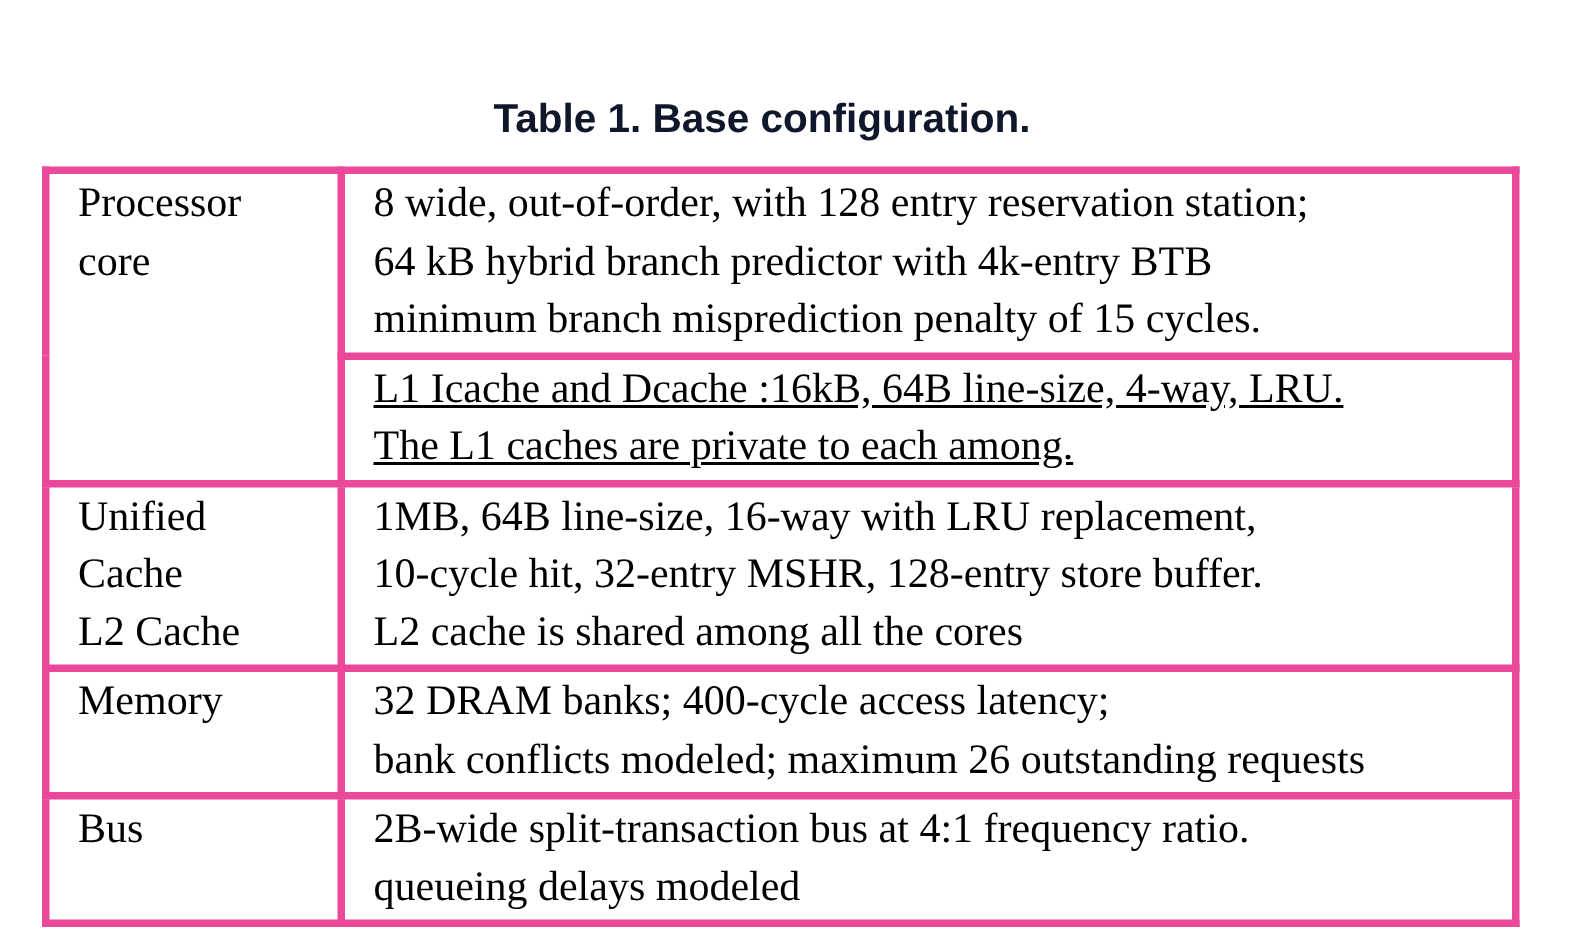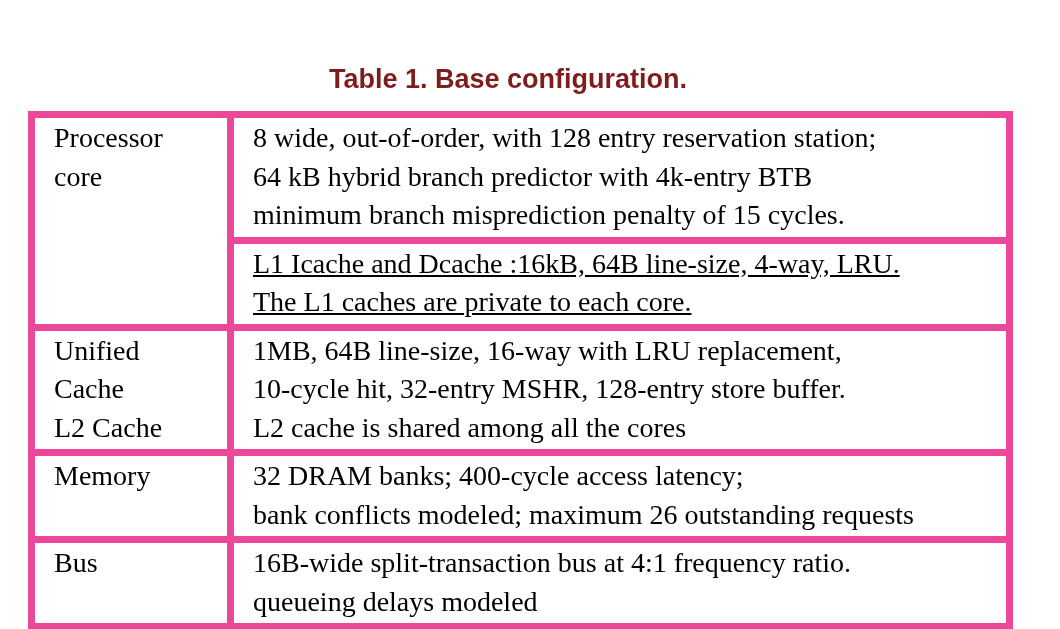--- a/index.html
+++ b/index.html
@@ -19,32 +19,32 @@
   .caption {
     position: absolute;
     top: 64px;
     left: 0;
     right: 44px;
     text-align: center;
     font-family: "Liberation Sans", sans-serif;
     font-weight: bold;
     font-size: 27px;
     line-height: 31px;
-    color: #7f1d1d;
+    color: #0f172a;
   }
   table.cfg {
     position: absolute;
     left: 28px;
     top: 111px;
     width: 985px;
     border-collapse: collapse;
     table-layout: fixed;
   }
   table.cfg td {
-    border: 7px solid #ec4899;
+    border: 5px solid #ec4899;
     vertical-align: top;
     font-size: 28px;
     line-height: 38.5px;
     padding: 1px 6px 2px 19px;
   }
   td.label-cell {
     width: 167px;
   }
   td.content-cell {
     padding-left: 18px;
@@ -81,21 +81,21 @@
       </td>
       <td class="content-cell sub-above">
         <div class="line">8 wide, out-of-order, with 128 entry reservation station;</div>
         <div class="line">64 kB hybrid branch predictor with 4k-entry BTB</div>
         <div class="line">minimum branch misprediction penalty of 15 cycles.</div>
       </td>
     </tr>
     <tr>
       <td class="content-cell sub-below">
         <div class="line">L1 Icache and Dcache :16kB, 64B line-size, 4-way, LRU.</div>
-        <div class="line">The L1 caches are private to each core.</div>
+        <div class="line">The L1 caches are private to each among.</div>
       </td>
     </tr>
 
     <tr>
       <td class="label-cell">
         <div class="line">Unified</div>
         <div class="line">Cache</div>
         <div class="line">L2 Cache</div>
       </td>
       <td class="content-cell">
@@ -113,20 +113,20 @@
         <div class="line">32 DRAM banks; 400-cycle access latency;</div>
         <div class="line">bank conflicts modeled; maximum 26 outstanding requests</div>
       </td>
     </tr>
 
     <tr class="bus-row">
       <td class="label-cell">
         <div class="line">Bus</div>
       </td>
       <td class="content-cell">
-        <div class="line">16B-wide split-transaction bus at 4:1 frequency ratio.</div>
+        <div class="line">2B-wide split-transaction bus at 4:1 frequency ratio.</div>
         <div class="line">queueing delays modeled</div>
       </td>
     </tr>
   </tbody>
     </table>
 
 </div>
 
 </body></html>

